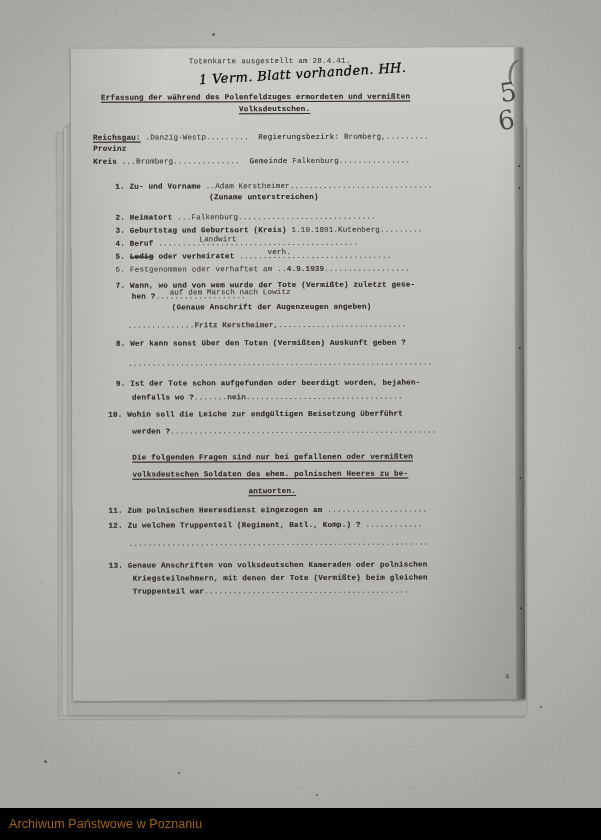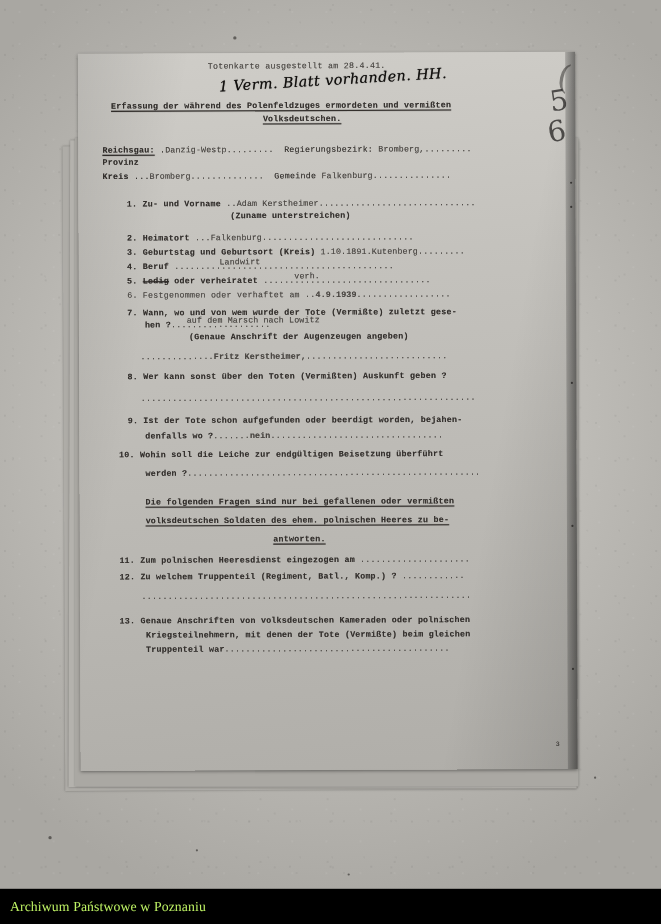--- a/index.html
+++ b/index.html
@@ -76,21 +76,21 @@
   .title2{left:168px;top:56px;}
 
   .blk{left:22px;}
 
   
   .caption{
     position:absolute;left:0;bottom:0;width:601px;height:32px;background:#000;
     display:flex;align-items:center;
   }
   .caption span{
-    color:#bef264;font-family:Liberation Serif, serif;
+    color:#a16207;font-family:Liberation Sans, sans-serif;
     font-size:12.5px;padding-left:9px;letter-spacing:.1px;
   }
   .specks{position:absolute;inset:0;pointer-events:none;}
   .speck{position:absolute;background:rgba(30,28,26,.55);border-radius:50%;}
 </style>
 </head>
 <body>
 
 <div class="photo">
   <div class="grain"></div>

